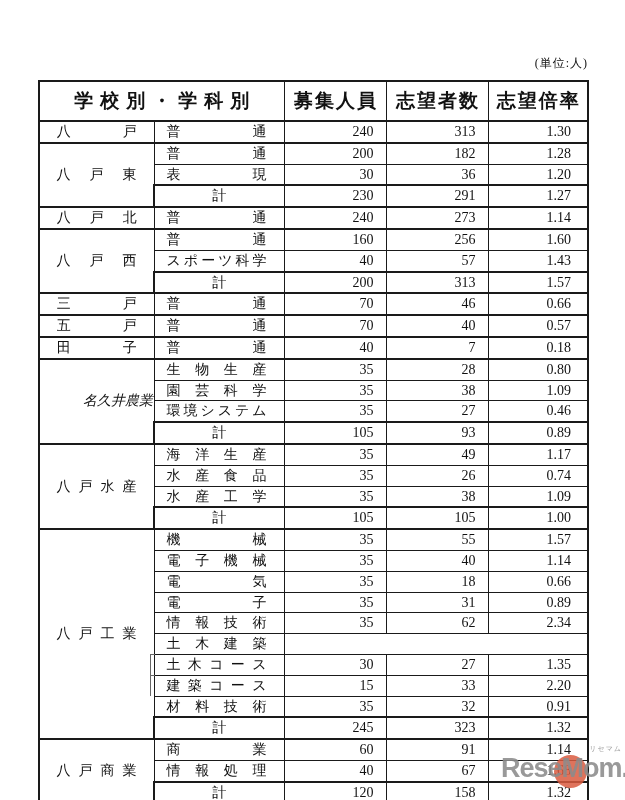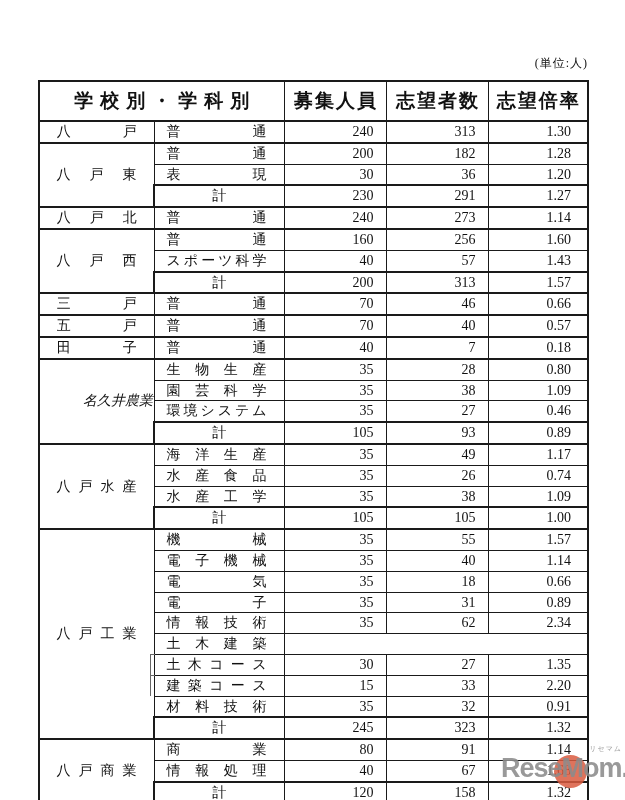--- a/index.html
+++ b/index.html
@@ -499,21 +499,21 @@
               <span>商</span>
               <span>業</span>
             </div>
           </td>
           <td class="dept-cell">
             <div class="spread dept-spread">
               <span>商</span>
               <span>業</span>
             </div>
           </td>
-          <td class="val">80</td>
+          <td class="val">60</td>
           <td class="val">91</td>
           <td class="val ratio">1.14</td>
         </tr>
         <tr>
           <td class="dept-cell">
             <div class="spread dept-spread">
               <span>情</span>
               <span>報</span>
               <span>処</span>
               <span>理</span>

